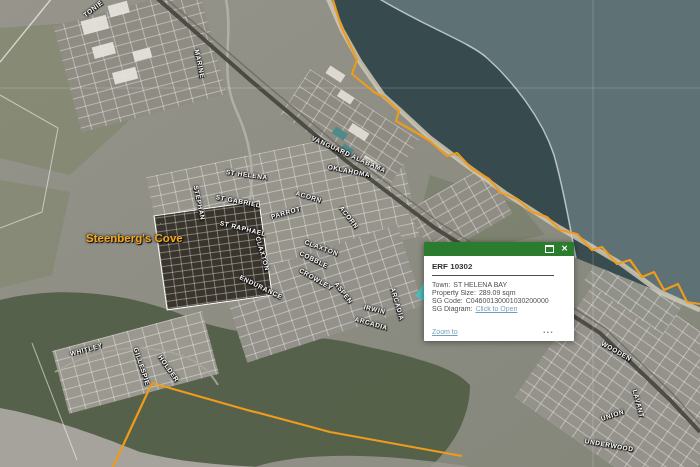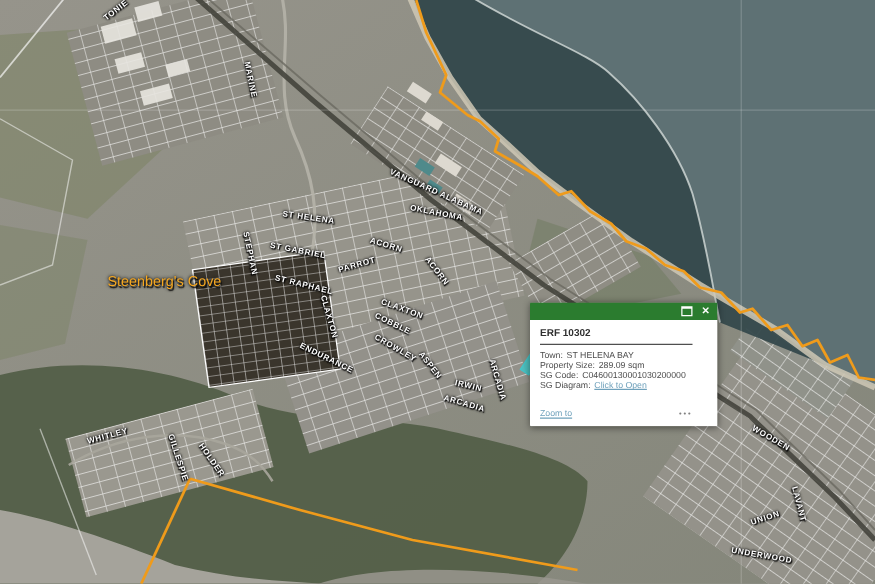--- a/index.html
+++ b/index.html
@@ -9,21 +9,21 @@
   #map svg{display:block;}
 
   
   .street-label{
     position:absolute;color:#fff;font-size:6.5px;font-weight:bold;
     letter-spacing:.6px;white-space:nowrap;transform-origin:left center;
     text-shadow:0 0 2px #000,0 0 2px #000,1px 1px 1px #000;z-index:5;
     pointer-events:none;text-transform:uppercase;
   }
   .place-label{
-    position:absolute;left:86px;top:220px;font-size:11.5px;font-weight:normal;
+    position:absolute;left:86px;top:232px;font-size:11.5px;font-weight:bold;
     color:#f6a821;z-index:6;
     text-shadow:0 0 2px #222,0 0 3px #222,1px 1px 1px #000;
   }
 
   
   .popup{
     position:absolute;left:424px;top:242px;width:150px;z-index:10;
     box-shadow:0 1px 6px rgba(0,0,0,.45);font-size:7px;color:#4d4d4d;
     border-radius:1px;overflow:hidden;
   }

